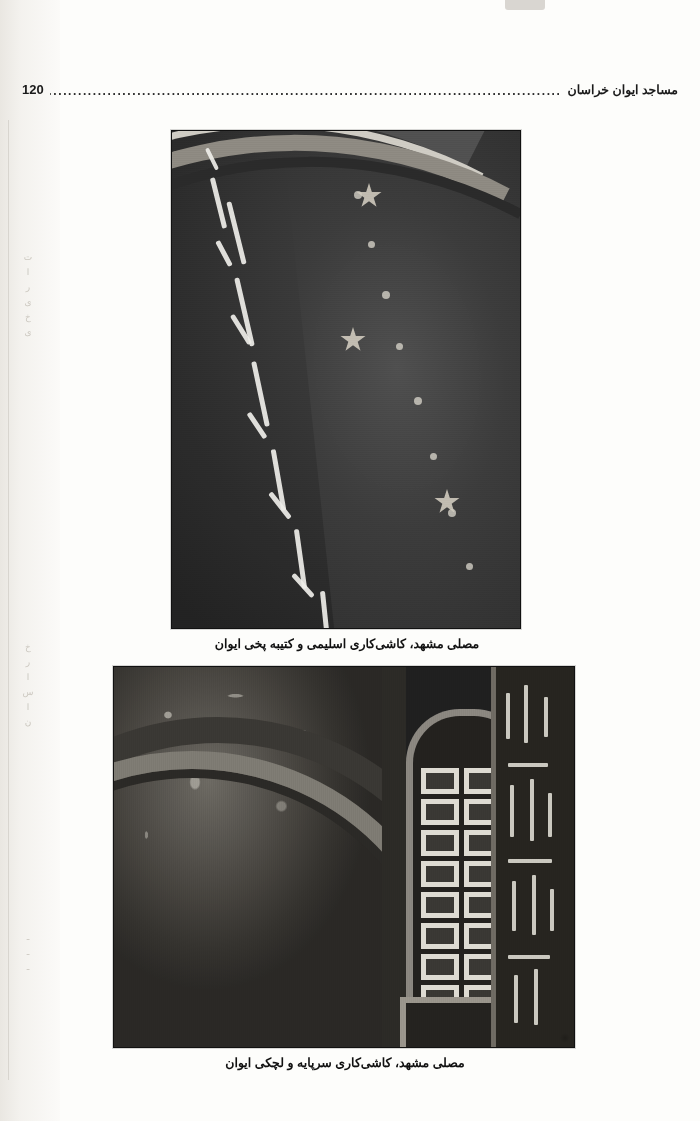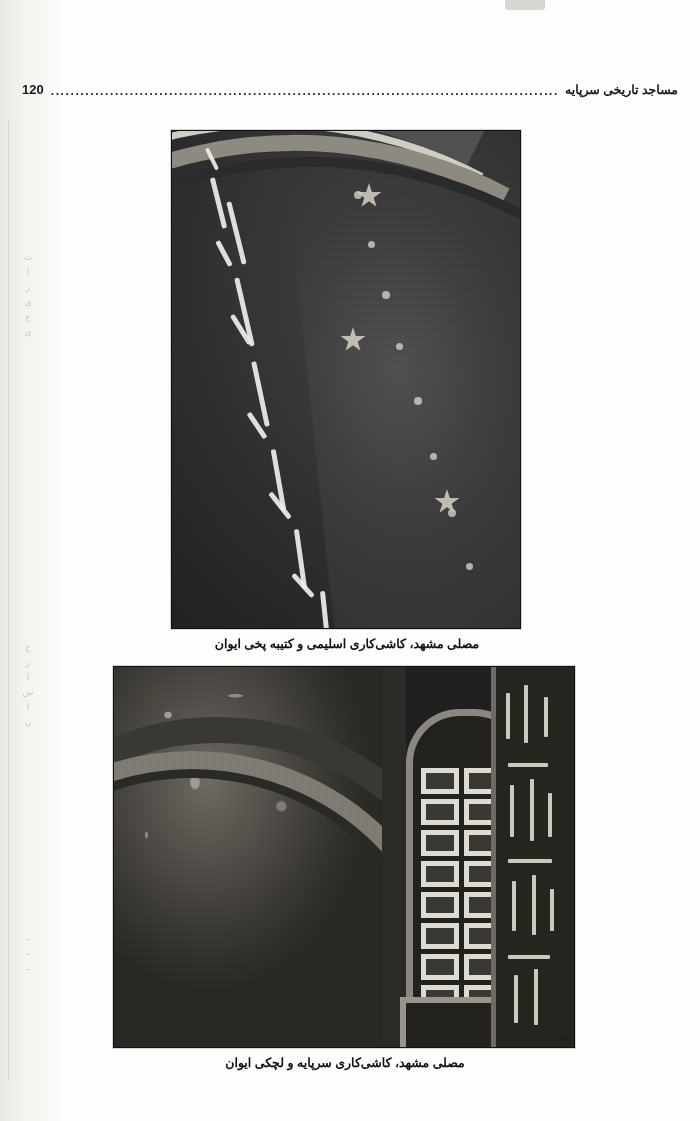--- a/index.html
+++ b/index.html
@@ -373,21 +373,21 @@
       <span>ا</span>
       <span>ن</span>
   </div>
   <div class="bleed" style="top:930px">
     <span>ـ</span>
       <span>ـ</span>
       <span>ـ</span>
   </div>
 
   <div class="header">
-    <div class="header-title">مساجد تاریخی سرپایه</div>
+    <div class="header-title">مساجد ایوان خراسان</div>
     <div class="header-dots">..............................................................................................................</div>
     <div class="header-page">120</div>
   </div>
 
   <figure class="figure fig2">
     <div class="plate">
       <div class="p2-bg"></div>
       <div class="p2-left"></div>
       <div class="p2-spandrel-scroll"></div>
 

